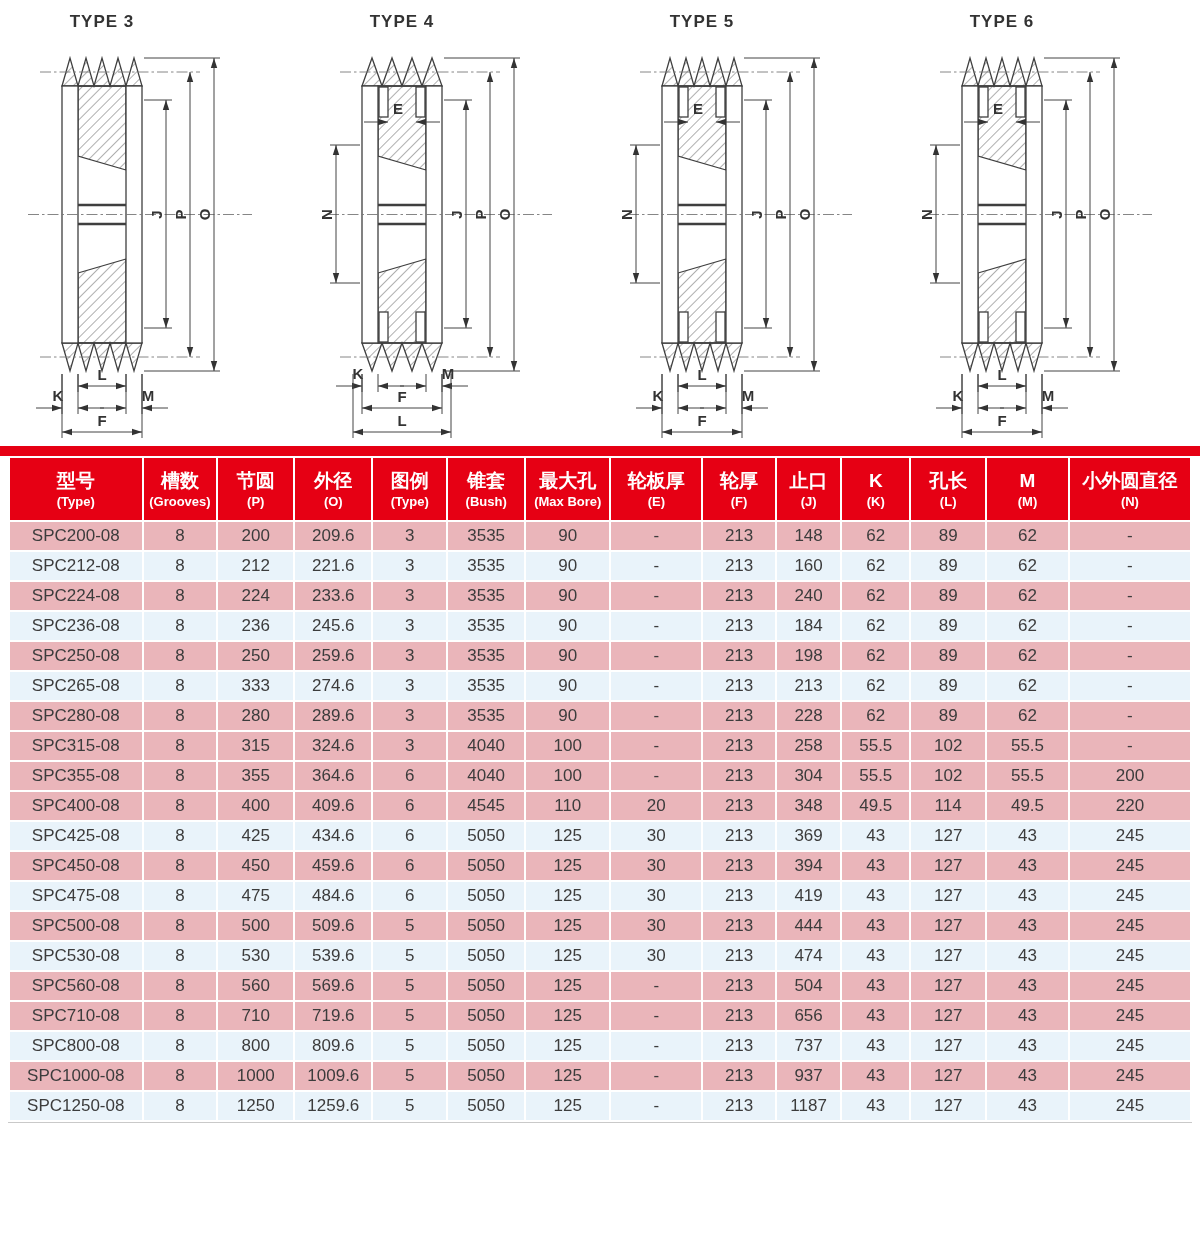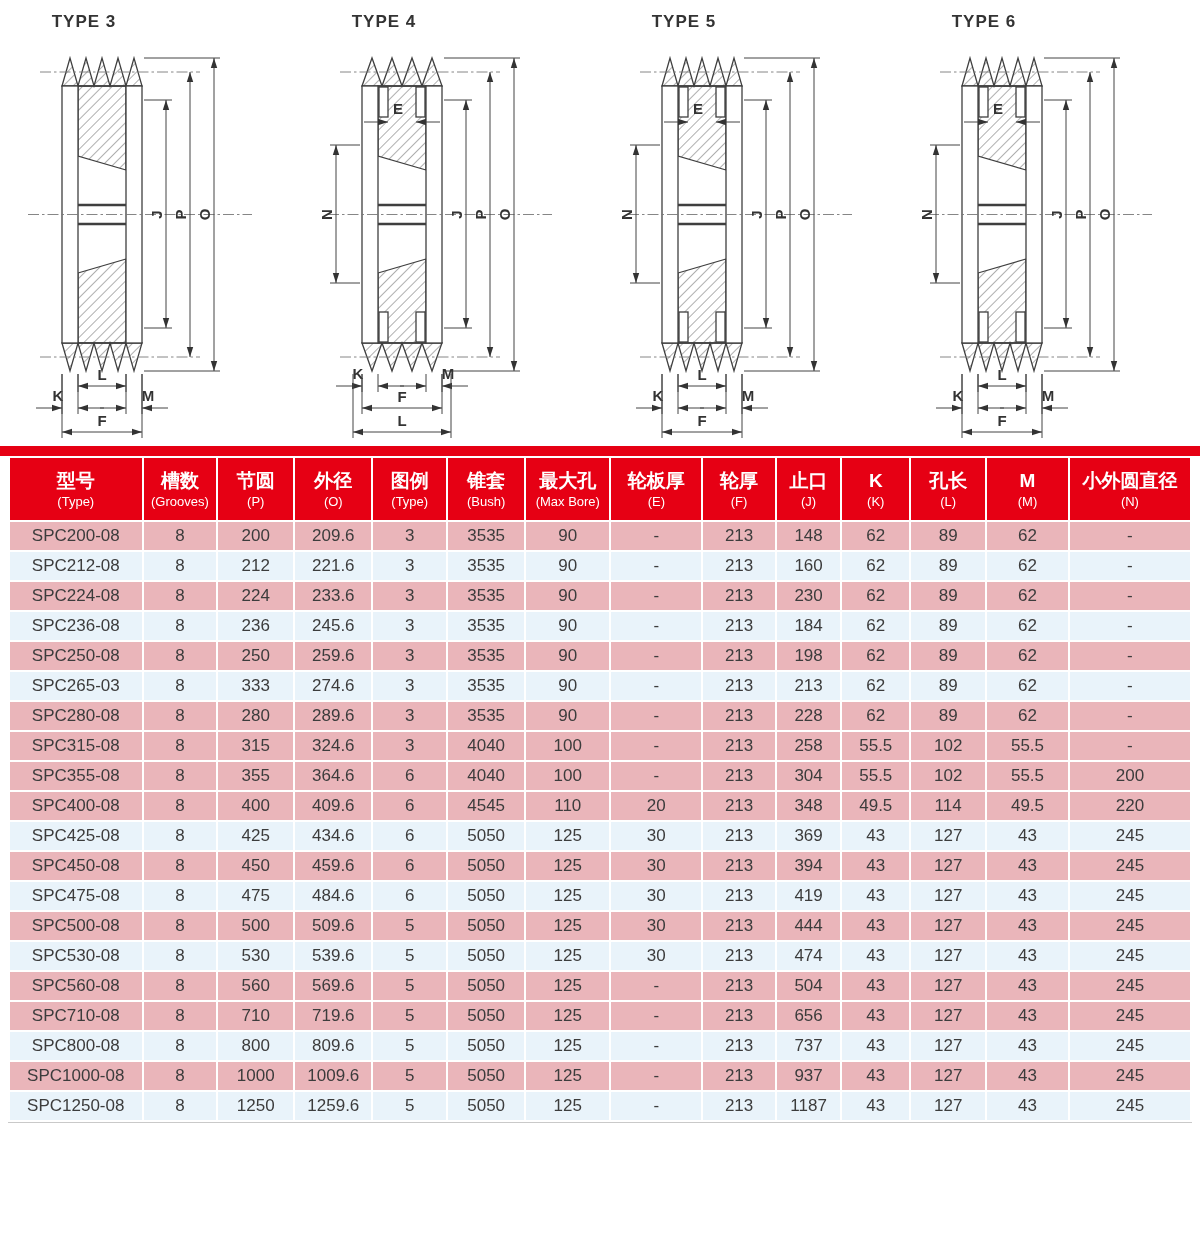--- a/index.html
+++ b/index.html
@@ -25,21 +25,21 @@
   }
   .diagram{
     position:relative;
     width:300px;
     height:446px;
     margin:0;
   }
   .dg-title{
     position:absolute;
     top:12px;
-    left:84px;
+    left:102px;
     transform:translateX(-50%);
     font-size:17px;
     font-weight:bold;
     color:#333;
     letter-spacing:1px;
     white-space:nowrap;
   }
   .pulley-svg{
     position:absolute;
     top:0;left:0;
@@ -65,21 +65,21 @@
   table.spec th{
     background:var(--red);
     color:#fff;
     height:62px;
     padding:2px 0;
     text-align:center;
     vertical-align:middle;
     font-weight:bold;
   }
   .th-cn{display:block;font-size:19px;line-height:1.3;}
-  .th-en{display:block;font-size:13px;font-weight:normal;line-height:1.2;}
+  .th-en{display:block;font-size:13px;font-weight:bold;line-height:1.2;}
   table.spec td{
     height:28px;
     text-align:center;
     vertical-align:middle;
     font-size:17px;
     color:var(--ink);
     padding:0;
     white-space:nowrap;
   }
   tr.pink td{background:var(--pink);}
@@ -431,21 +431,21 @@
         <tr class="pink">
           <td>SPC224-08</td>
           <td>8</td>
           <td>224</td>
           <td>233.6</td>
           <td>3</td>
           <td>3535</td>
           <td>90</td>
           <td>-</td>
           <td>213</td>
-          <td>230</td>
+          <td>240</td>
           <td>62</td>
           <td>89</td>
           <td>62</td>
           <td>-</td>
         </tr>
         <tr class="blue">
           <td>SPC236-08</td>
           <td>8</td>
           <td>236</td>
           <td>245.6</td>
@@ -470,21 +470,21 @@
           <td>90</td>
           <td>-</td>
           <td>213</td>
           <td>198</td>
           <td>62</td>
           <td>89</td>
           <td>62</td>
           <td>-</td>
         </tr>
         <tr class="blue">
-          <td>SPC265-03</td>
+          <td>SPC265-08</td>
           <td>8</td>
           <td>333</td>
           <td>274.6</td>
           <td>3</td>
           <td>3535</td>
           <td>90</td>
           <td>-</td>
           <td>213</td>
           <td>213</td>
           <td>62</td>

